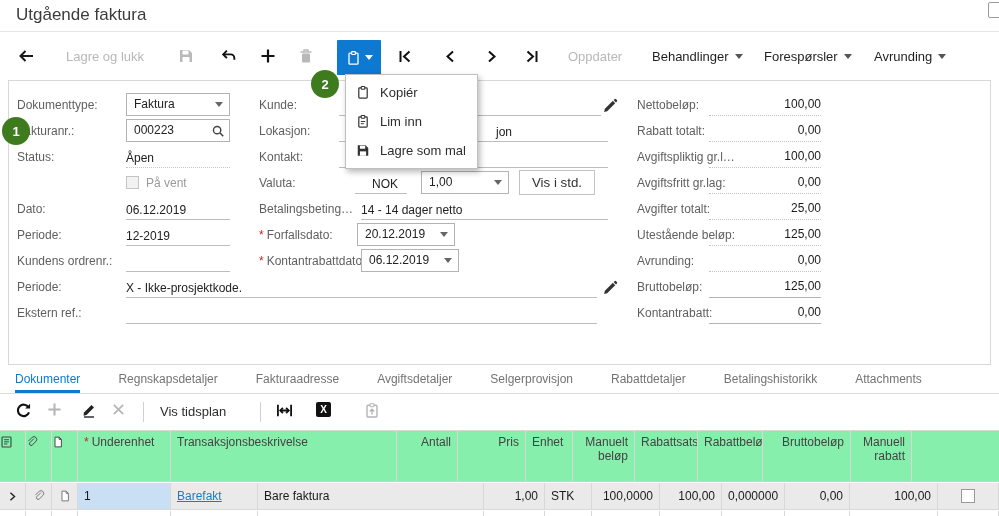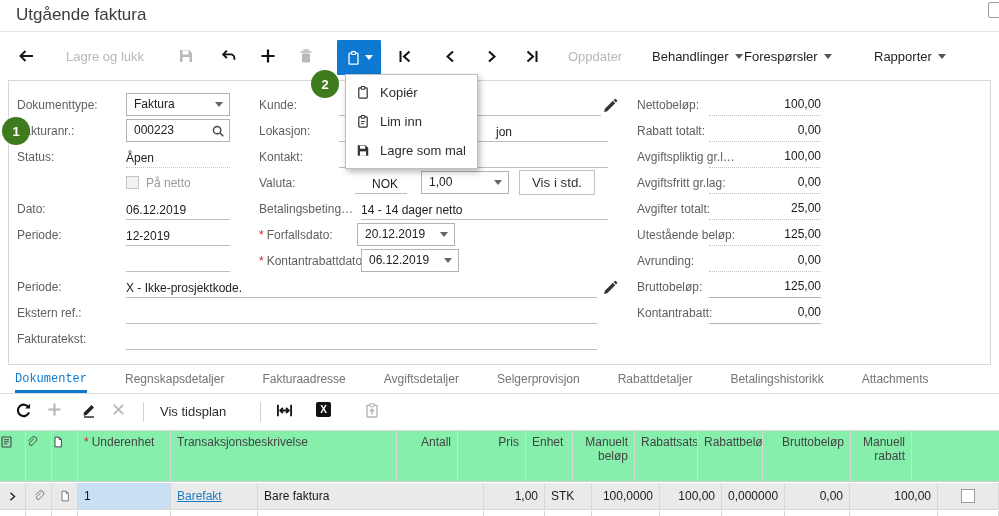--- a/index.html
+++ b/index.html
@@ -43,21 +43,21 @@
           box-shadow:2px 3px 6px rgba(0,0,0,.28);z-index:20;padding:3px 0;}
   .dditem{height:29px;display:flex;align-items:center;gap:10px;padding:0 10px;font-size:13px;color:#2d2d2d;cursor:pointer;}
   .dditem svg{flex:0 0 auto;}
   
   .badge{position:absolute;width:28px;height:28px;border-radius:50%;background:#3e7b1f;color:#fff;
          font-size:13px;font-weight:bold;display:flex;align-items:center;justify-content:center;z-index:30;}
   
   .tabs{position:absolute;left:0;top:367px;width:999px;height:27px;border-bottom:1px solid #dcdcdc;box-sizing:border-box;display:flex;align-items:flex-end;}
   .tab{margin-right:38px;padding-bottom:7px;font-size:12px;color:#737373;white-space:nowrap;cursor:pointer;}
   .tab:first-child{margin-left:15px;}
-  .tab.active{color:#0d79d0;border-bottom:3px solid #0d79d0;padding-bottom:4px;font-family:Liberation Mono, monospace;}
+  .tab.active{color:#0d79d0;border-bottom:3px solid #0d79d0;padding-bottom:4px;}
   
   .gtoolbar{position:absolute;left:0;top:394px;width:999px;height:36px;}
   .gtb{position:absolute;top:8px;background:none;border:none;padding:0;cursor:pointer;}
   .gdiv{position:absolute;top:8px;width:1px;height:20px;background:#d0d0d0;}
   .excel-icon{width:15px;height:15px;background:#111;color:#fff;font-size:10px;font-weight:bold;line-height:15px;text-align:center;border-radius:2px;}
   .vis-btn{font-size:13px;color:#2d2d2d;font-family:"Liberation Sans",sans-serif;}
   
   .grow{position:absolute;left:0;width:999px;display:flex;box-sizing:border-box;}
   .ghead{top:430px;height:52px;background:#86efac;border-top:1px solid #d8d8d8;border-bottom:1px solid #cfcfcf;}
   .gdata{top:483px;height:27px;background:#eaeaea;border-bottom:1px solid #d8d8d8;}
@@ -145,26 +145,26 @@
       <svg width="16" height="15" viewBox="0 0 16 15">
           <path d="M3.5 2.5 L9 7.5 L3.5 12.5" fill="none" stroke="#111" stroke-width="2"></path>
           <path d="M12.5 2 V13" stroke="#111" stroke-width="2"></path>
         </svg>
     </button>
     <button class="tbtn ttext disabled-text" style="left:568px;top:17px">Oppdater</button>
     <button class="tbtn menu-btn" style="left:652px;top:17px">
       <span>Behandlinger</span>
       <span class="caret-dn"></span>
     </button>
-    <button class="tbtn menu-btn" style="left:744px;top:17px">
+    <button class="tbtn menu-btn" style="left:764px;top:17px">
       <span>Forespørsler</span>
       <span class="caret-dn"></span>
     </button>
     <button class="tbtn menu-btn" style="left:874px;top:17px">
-      <span>Rapporter</span>
+      <span>Avrunding</span>
       <span class="caret-dn"></span>
     </button>
   </div>
 
   <div class="panel">
 
     <div class="frow" style="top:12px">
       <span class="fl">Dokumenttype:</span>
       <div class="box pos-lv">
         <span>Faktura</span>
@@ -199,21 +199,21 @@
       <span class="fl">Status:</span>
       <div class="uline dot pos-lv"><span>Åpen</span></div>
       <span class="ml">Kontakt:</span>
       <div class="uline" style="left:330px;width:269px"><span></span></div>
       <span class="rl">Avgiftspliktig gr.l…</span>
       <span class="rv dot">100,00</span>
     </div>
 
     <div class="frow" style="top:90px">
       <span class="chk"></span>
-      <span class="chk-label">På netto</span>
+      <span class="chk-label">På vent</span>
       <span class="ml">Valuta:</span>
       <div class="uline" style="left:346px;width:52px"><span style="margin-left:17px">NOK</span></div>
       <div class="box" style="left:412px;width:88px">
         <span>1,00</span>
         <span class="caret-dn"></span>
       </div>
       <button class="small-btn tbtn" style="left:510px;width:76px">Vis i std.</button>
       <span class="rl">Avgiftsfritt gr.lag:</span>
       <span class="rv dot">0,00</span>
     </div>
@@ -233,20 +233,21 @@
       <span class="ml"><span class="req">*</span><span>Forfallsdato:</span></span>
       <div class="box" style="left:348px;width:98px">
         <span>20.12.2019</span>
         <span class="caret-dn"></span>
       </div>
       <span class="rl">Utestående beløp:</span>
       <span class="rv dot">125,00</span>
     </div>
 
     <div class="frow" style="top:168px">
+      <span class="fl">Kundens ordrenr.:</span>
       <div class="uline pos-lv"><span></span></div>
       <span class="ml"><span class="req">*</span><span>Kontantrabattdato:</span></span>
       <div class="box" style="left:352px;width:98px">
         <span>06.12.2019</span>
         <span class="caret-dn"></span>
       </div>
       <span class="rl">Avrunding:</span>
       <span class="rv dot">0,00</span>
     </div>
 
@@ -261,24 +262,20 @@
       <span class="rv sol">125,00</span>
     </div>
 
     <div class="frow" style="top:220px">
       <span class="fl">Ekstern ref.:</span>
       <div class="uline pos-lw"><span></span></div>
       <span class="rl">Kontantrabatt:</span>
       <span class="rv sol">0,00</span>
     </div>
 
-    <div class="frow" style="top:246px">
-      <span class="fl">Fakturatekst:</span>
-      <div class="uline pos-lw"><span></span></div>
-    </div>
   </div>
 
   <div class="ddmenu">
     <div class="dditem">
       <svg width="14" height="15" viewBox="0 0 16 16">
           <rect x="3.2" y="2.8" width="9.6" height="11.7" rx="1" fill="none" stroke="#333" stroke-width="1.4"></rect>
           <rect x="6" y="1.2" width="4" height="3" rx="0.6" fill="#fff" stroke="#333" stroke-width="1.2"></rect>
         </svg>
       <span>Kopiér</span>
     </div>

